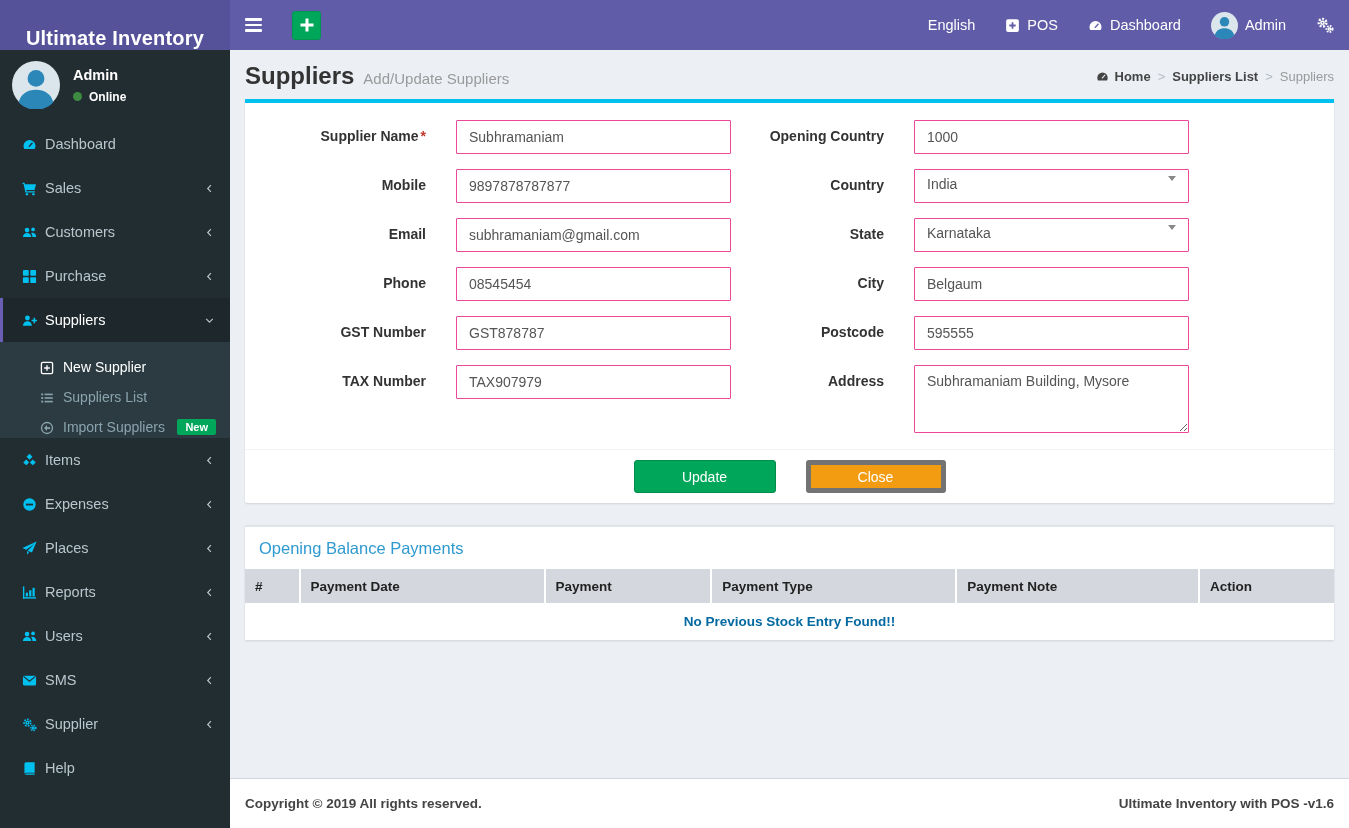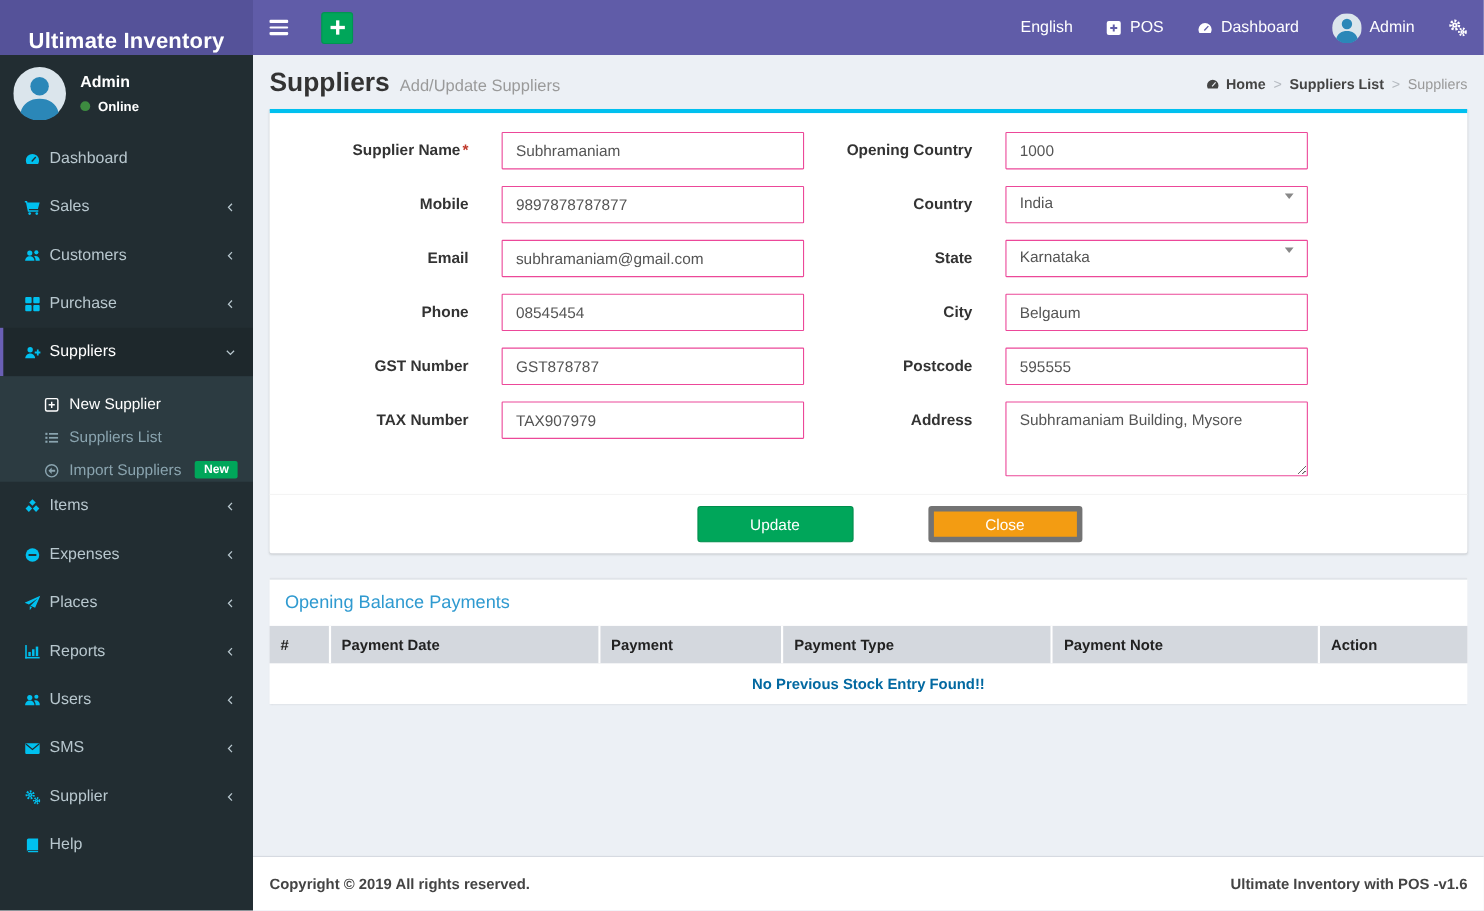--- a/index.html
+++ b/index.html
@@ -61,21 +61,21 @@
   .frow{display:flex;margin-bottom:15px;}
   .flabel{text-align:right;font-weight:bold;font-size:14px;color:#333;padding-top:8px;}
   .col-left .flabel{width:133px;margin-right:30px;}
   .col-right .flabel{width:136px;margin-right:30px;}
   .req{color:#c0392b;margin-left:2px;}
   .input{width:275px;height:34px;border:1px solid #ec4899;border-radius:1px;padding:6px 12px;font-size:14px;color:#555;box-sizing:border-box;background:#fff;font-family:inherit;}
   textarea.input{height:68px;resize:both;padding-top:7px;}
   .select-box{display:flex;align-items:flex-start;justify-content:space-between;cursor:pointer;}
   .caret{width:0;height:0;border-left:4.5px solid transparent;border-right:4.5px solid transparent;border-top:5px solid #888;}
   .box-footer{border-top:1px solid #f4f4f4;padding:10px;display:flex;justify-content:center;gap:30px;}
-  .btn{height:33px;border-radius:3px;color:#fff;font-size:14px;display:flex;align-items:center;justify-content:center;cursor:pointer;font-family:inherit;margin-left:38px;}
+  .btn{height:33px;border-radius:3px;color:#fff;font-size:14px;display:flex;align-items:center;justify-content:center;cursor:pointer;font-family:inherit;}
   .btn-update{width:142px;background:#00a65a;border:1px solid #008d4c;}
   .btn-close{width:140px;background:#f39c12;border:5px solid #737373;}
 
   .box2{margin:22px 15px 0;background:#fff;border-top:2px solid #e0e4e9;box-shadow:0 1px 2px rgba(0,0,0,.12);}
   .box2-title{padding:12px 14px 11px;font-size:16.5px;color:#2f9ad0;}
   table.pay{width:100%;border-collapse:separate;border-spacing:0;}
   table.pay th{background:#d4d8de;font-size:13.5px;font-weight:bold;color:#222;text-align:left;padding:8px 10px;border-right:2px solid #fff;height:34px;box-sizing:border-box;}
   table.pay th:last-child{border-right:none;}
   td.empty{padding:11px 10px;text-align:center;font-weight:bold;font-size:13.5px;color:#0369a1;}
 

